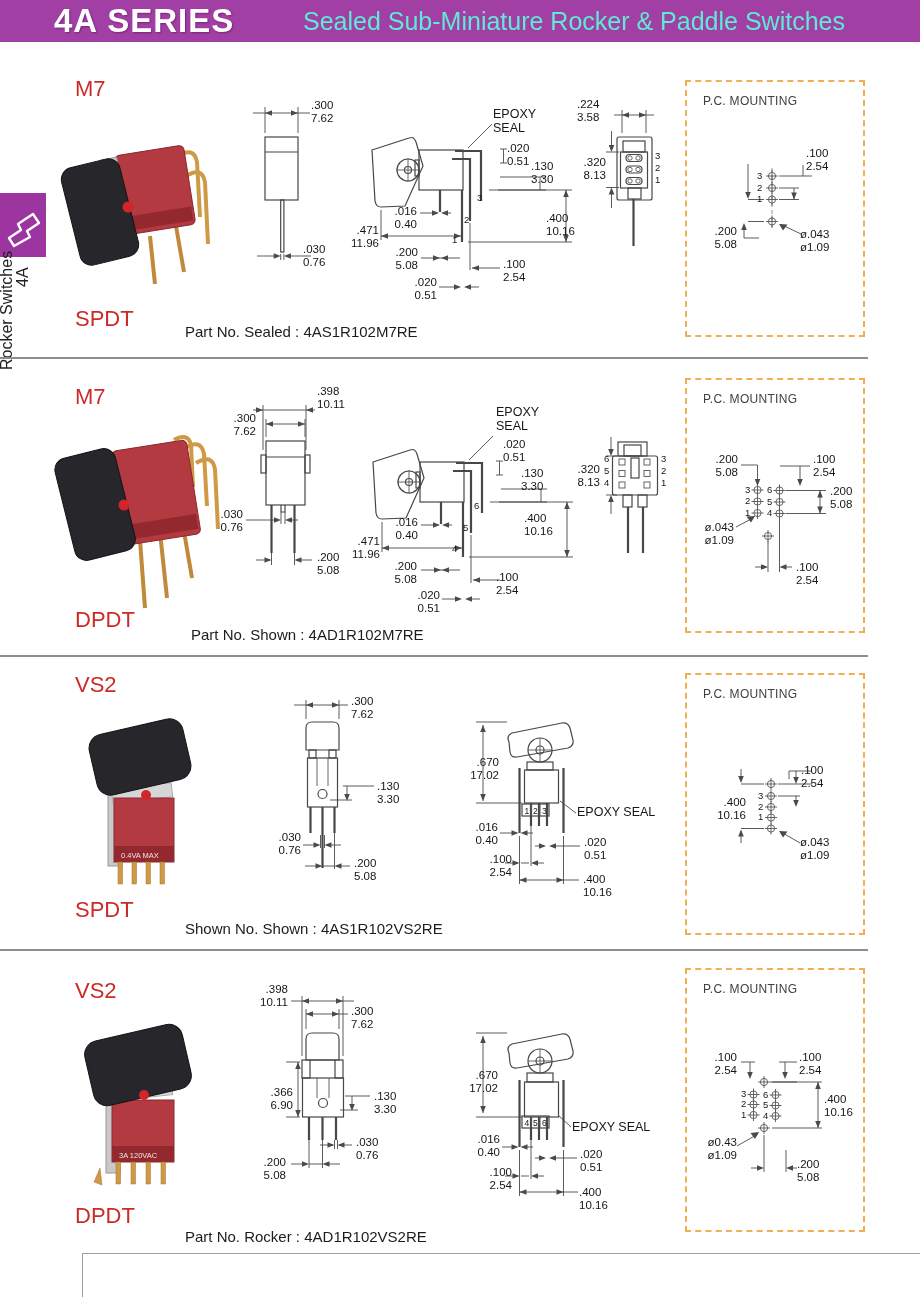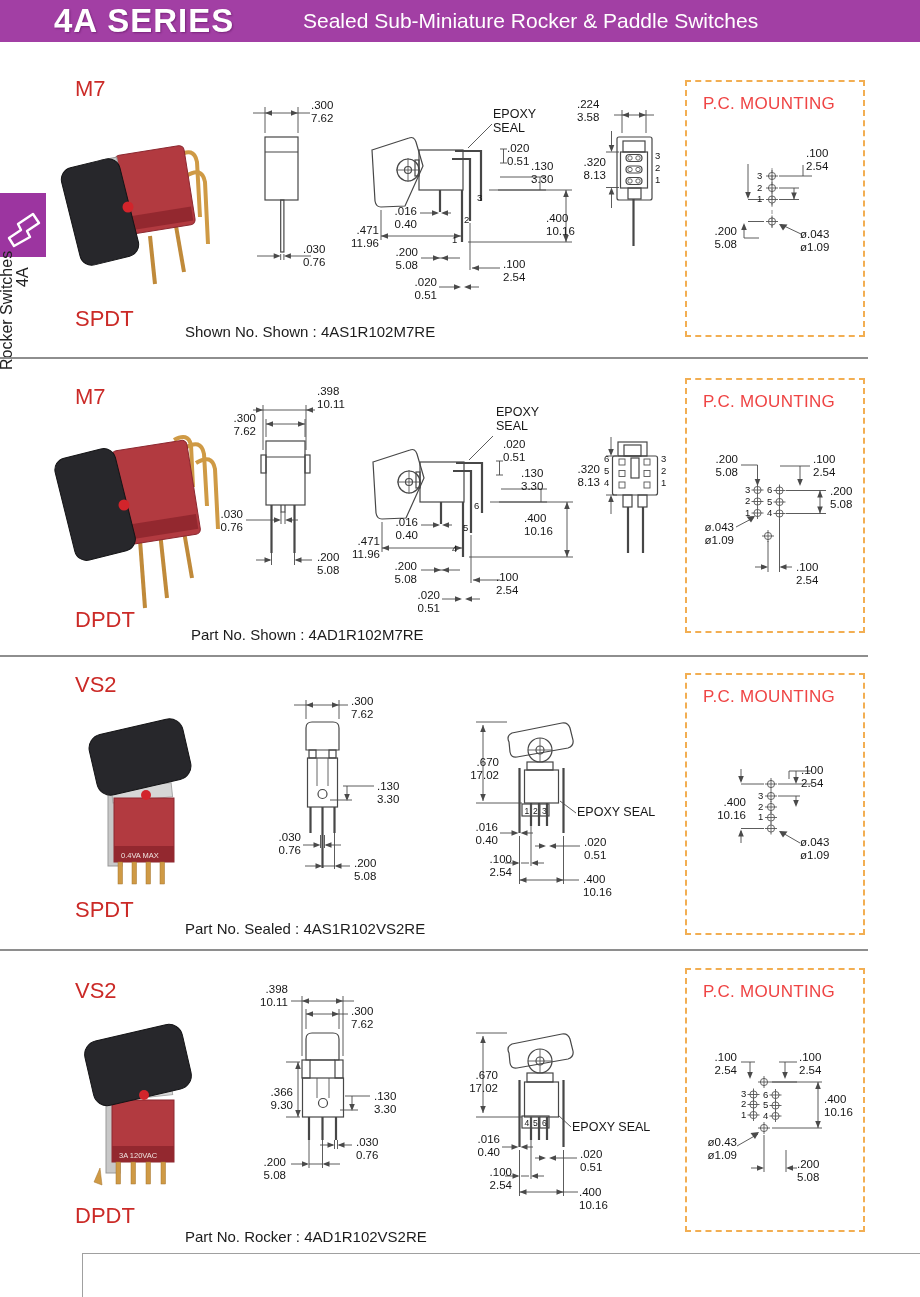--- a/index.html
+++ b/index.html
@@ -1,33 +1,33 @@
 <!DOCTYPE html>
 <html><head>
 <meta charset="utf-8">
 <style>
   html,body{margin:0;padding:0}
   body{width:920px;height:1297px;position:relative;background:#fff;font-family:"Liberation Sans",sans-serif;overflow:hidden}
   .lay{position:absolute;left:0;top:0;width:920px;height:1297px;pointer-events:none}
   .hdr{position:absolute;left:0;top:0;width:920px;height:42px;background:#a23fa4}
   .hdr .t1{position:absolute;left:54px;top:0;height:26px;line-height:42px;font-size:33px;font-weight:800;letter-spacing:1px;color:#fff;text-shadow:1px 1px 2px rgba(70,0,70,.45)}
-  .hdr .t2{position:absolute;left:303px;top:0;height:48px;line-height:42px;font-size:21px;color:#ffffff}
+  .hdr .t2{position:absolute;left:303px;top:0;height:48px;line-height:42px;font-size:25px;color:#5eead4}
   .tabicon{position:absolute;left:0;top:193px}
   .vtext{position:absolute;transform-origin:0 0;transform:rotate(-90deg);font-size:16px;color:#222;white-space:nowrap}
   .sec-label{position:absolute;font-size:22px;color:#cb2a27}
   .partno{position:absolute;font-size:15px;color:#1c1c1c}
   .dim{position:absolute;font-size:11.5px;line-height:1.13;color:#161616;white-space:nowrap}
   .dim.ra{text-align:right}
   .dim span{display:block}
   .pn{position:absolute;font-size:9.5px;color:#161616}
   .pn.sm{font-size:8.5px}
   .epoxy{position:absolute;font-size:12.5px;color:#161616;line-height:1.08}
   .epoxy.wrap{width:54px}
   .pcbox{position:absolute;width:180px;border:2px dashed #f2ae52;box-sizing:border-box;background:transparent}
-  .pct{position:absolute;font-size:17px;letter-spacing:.3px;color:#ef4444}
+  .pct{position:absolute;font-size:12px;letter-spacing:.3px;color:#404040}
   .divider{position:absolute;left:0;width:868px;height:2px;background:#8e8e8e}
   .bottombox{position:absolute;left:82px;top:1253px;width:837px;height:44px;border-top:1.5px solid #a0a0a0;border-left:1.5px solid #a0a0a0}
   svg.art{position:absolute;left:0;top:0;pointer-events:none}
   .ln{stroke:#474747;stroke-width:1.2;fill:none}
   .dl{stroke:#4a4a4a;stroke-width:.9;fill:none}
   .pin{stroke:#474747;stroke-width:2.2;fill:none}
   .ar{fill:#4a4a4a;stroke:none}
   .hl{stroke:#555;stroke-width:.9;fill:none}
   .dash{stroke:#777;stroke-width:.8;fill:none;stroke-dasharray:4 3}
 </style>
@@ -417,21 +417,21 @@
     <path class="dl" d="M737 1146 L758 1134"></path>
     <path class="ar" d="M759 1132 l-8.5 1 l4.5 6 z"></path>
     <path class="dl" d="M764 1135 V1172 M786 1150 V1172 M751 1168 H762 M788 1168 H797"></path>
     <path class="ar" d="M764 1168 l-7 -2.8 v5.6 z M786 1168 l7 -2.8 v5.6 z"></path>
   </g>
 </svg>
 
 <div class="lay">
   <div class="sec-label" style="left:75px;top:76px">M7</div>
   <div class="sec-label" style="left:75px;top:306px">SPDT</div>
-  <div class="partno" style="left:185px;top:323px">Shown No. Shown : 4AS1R102M7RE</div>
+  <div class="partno" style="left:185px;top:323px">Part No. Sealed : 4AS1R102M7RE</div>
   <div class="pct" style="left:703px;top:94px">P.C. MOUNTING</div>
   <div class="epoxy wrap" style="left:493px;top:108px">EPOXY SEAL</div>
 
   <div class="dim" style="left:311px;top:99px">
       <span>.300</span>
       <span>7.62</span>
     </div>
   <div class="dim" style="left:303px;top:243px">
       <span>.030</span>
       <span>0.76</span>
@@ -595,21 +595,21 @@
   <span class="pn" style="left:745px;top:495px">2</span>
   <span class="pn" style="left:745px;top:507px">1</span>
   <span class="pn" style="left:767px;top:484px">6</span>
   <span class="pn" style="left:767px;top:496px">5</span>
   <span class="pn" style="left:767px;top:507px">4</span>
 </div>
 
 <div class="lay">
   <div class="sec-label" style="left:75px;top:672px">VS2</div>
   <div class="sec-label" style="left:75px;top:897px">SPDT</div>
-  <div class="partno" style="left:185px;top:920px">Part No. Sealed : 4AS1R102VS2RE</div>
+  <div class="partno" style="left:185px;top:920px">Shown No. Shown : 4AS1R102VS2RE</div>
   <div class="pct" style="left:703px;top:687px">P.C. MOUNTING</div>
   <div class="epoxy" style="left:577px;top:806px;white-space:nowrap">EPOXY SEAL</div>
 
   <div class="dim" style="left:351px;top:695px">
       <span>.300</span>
       <span>7.62</span>
     </div>
   <div class="dim" style="left:377px;top:780px">
       <span>.130</span>
       <span>3.30</span>
@@ -674,21 +674,21 @@
   <div class="dim ra" style="left:230px;top:983px;width:58px">
       <span>.398</span>
       <span>10.11</span>
     </div>
   <div class="dim" style="left:351px;top:1005px">
       <span>.300</span>
       <span>7.62</span>
     </div>
   <div class="dim ra" style="left:238px;top:1086px;width:55px">
       <span>.366</span>
-      <span>9.30</span>
+      <span>6.90</span>
     </div>
   <div class="dim" style="left:374px;top:1090px">
       <span>.130</span>
       <span>3.30</span>
     </div>
   <div class="dim" style="left:356px;top:1136px">
       <span>.030</span>
       <span>0.76</span>
     </div>
   <div class="dim ra" style="left:228px;top:1156px;width:58px">

